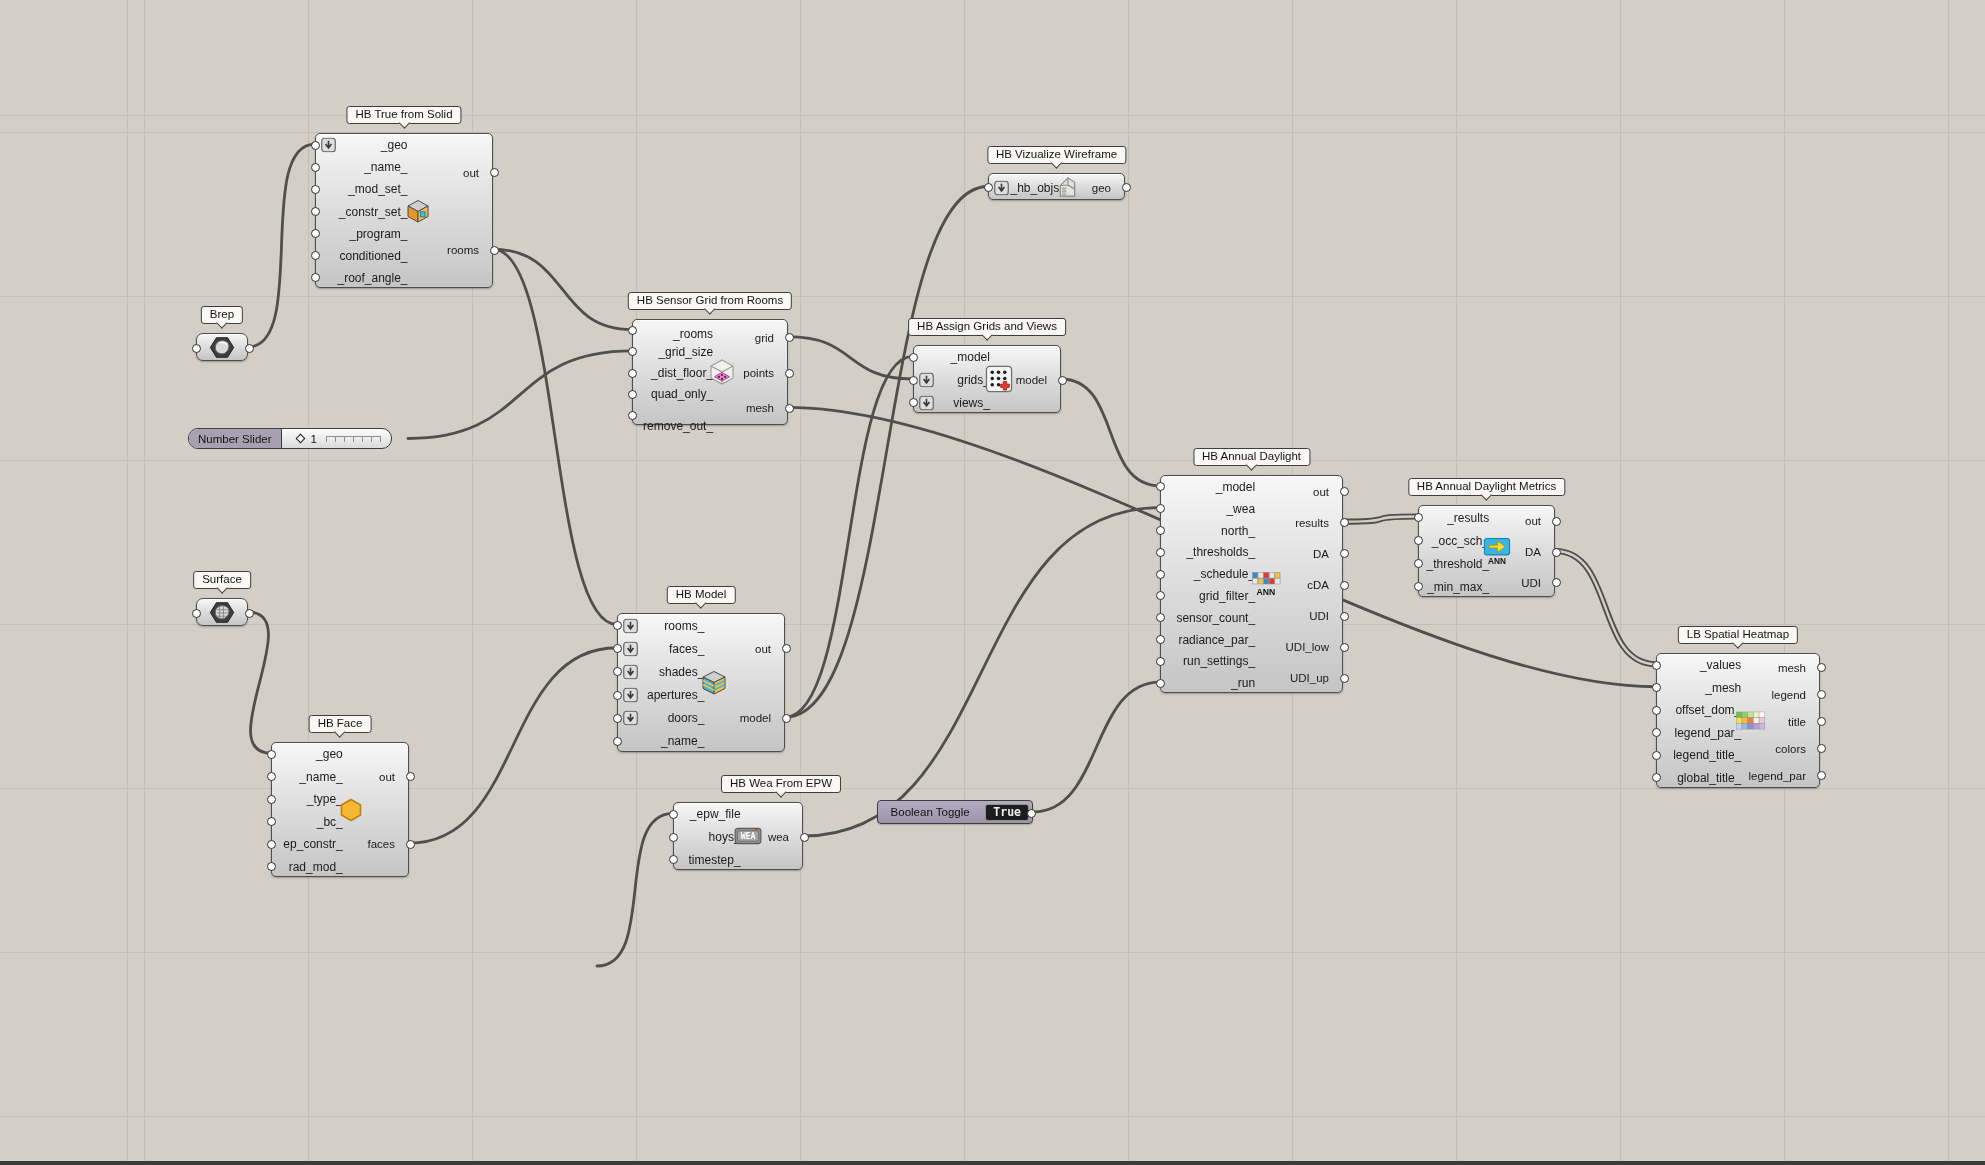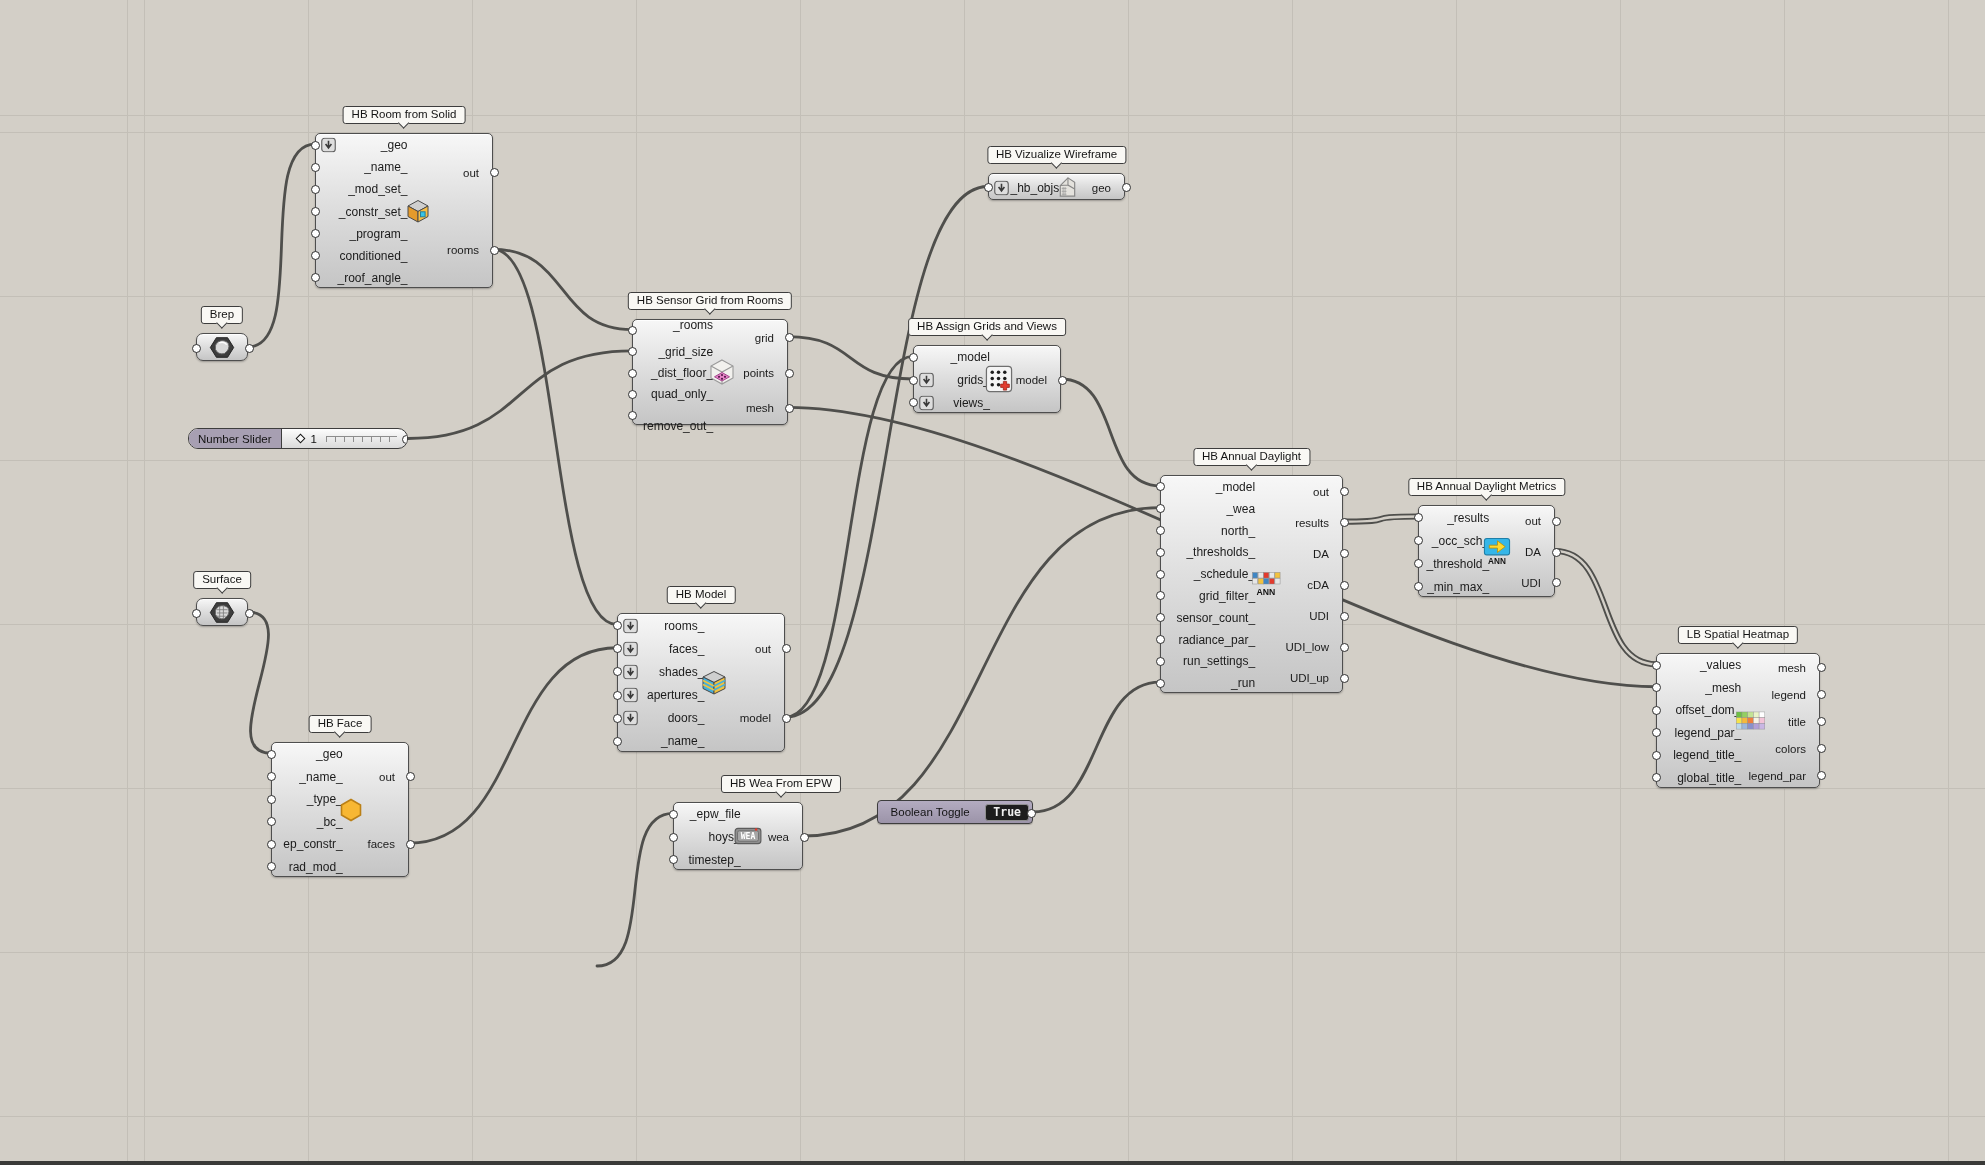--- a/index.html
+++ b/index.html
@@ -106,32 +106,32 @@
       <div class="out-label" style="top: 38.75px;">out</div>
       <span class="port" style="left: 173.5px; top: 111.75px;"></span>
       <div class="out-label" style="top: 116.25px;">rooms</div>
       <div class="icon"><svg viewBox="0 0 26 26" width="26" height="26">
           <polygon points="13,2.5 23,8 13,13.5 3,8" fill="#cfcfcf" stroke="#4a4a4a"></polygon>
           <polygon points="3,8 13,13.5 13,24 3,18.5" fill="#e49a2b" stroke="#4a4a4a"></polygon>
           <polygon points="23,8 13,13.5 13,24 23,18.5" fill="#f7bd45" stroke="#4a4a4a"></polygon>
           <rect x="15.5" y="13.8" width="4.6" height="5" fill="#35c5e8" stroke="#2a7f98"></rect>
         </svg></div>
     </div>
-    <div class="callout" style="left: 404px; top: 106px;">HB Room from Solid</div>
+    <div class="callout" style="left: 404px; top: 106px;">HB True from Solid</div>
     <div class="node comp param" style="left: 196px; top: 333px; width: 52px; height: 28px;">
       <span style="line-height: 0;"><svg viewBox="0 0 30 26" width="28" height="25">
           <polygon points="9,2.5 21,2.5 27.5,13 21,23.5 9,23.5 2.5,13" fill="#3d3d3d" stroke="#1e1e1e"></polygon>
           <path d="M10.5 7 Q18 3.5 22 9 Q24 15 17.5 19.5 Q10.5 21 8 15 Q7 10 10.5 7Z" fill="#d9d9d9" stroke="#666"></path>
           <path d="M12 8 Q17 6 20 10" stroke="#fff" fill="none" stroke-width="1.4"></path>
         </svg></span>
       <span class="port" style="left: -5.5px; top: 9.5px;"></span>
       <span class="port" style="left: 47.5px; top: 9.5px;"></span>
     </div>
     <div class="callout" style="left: 222px; top: 306px;">Brep</div>
-    <div class="slider" style="left: 188px; top: 428px; width: 220px; height: 21px;">
+    <div class="slider" style="left: 188px; top: 428px; width: 204px; height: 21px;">
       <div class="labelbox">Number Slider</div>
       <div class="track">
         <span class="knob"></span>
         <div class="val">1</div>
         <div class="ruler"></div>
       </div>
       <span class="port" style="left: 213px; top: 6px;"></span>
     </div>
     <div class="node comp param" style="left: 196px; top: 598px; width: 52px; height: 28px;">
       <span style="line-height: 0;"><svg viewBox="0 0 30 26" width="28" height="25">
@@ -160,21 +160,21 @@
       <div class="out-label" style="top: 33.75px;">out</div>
       <span class="port" style="left: 133.5px; top: 96.75px;"></span>
       <div class="out-label" style="top: 101.25px;">faces</div>
       <div class="icon"><svg viewBox="0 0 26 26" width="26" height="26">
           <polygon points="13,2.5 22.5,8 22.5,18 13,23.5 3.5,18 3.5,8" fill="#f7b733" stroke="#bb8016" stroke-width="1.6"></polygon>
         </svg></div>
     </div>
     <div class="callout" style="left: 340px; top: 715px;">HB Face</div>
     <div class="node comp" style="left: 632px; top: 319px; width: 156px; height: 106px;">
       <span class="port" style="left: -5.5px; top: 6.1px;"></span>
-      <div class="in-label" style="top: 5px; text-align: right;">_rooms</div>
+      <div class="in-label" style="top: 14px; text-align: right;">_rooms</div>
       <span class="port" style="left: -5.5px; top: 27.3px;"></span>
       <div class="in-label" style="top: 31.8px;">_grid_size</div>
       <span class="port" style="left: -5.5px; top: 48.5px;"></span>
       <div class="in-label" style="top: 53px;">_dist_floor_</div>
       <span class="port" style="left: -5.5px; top: 69.7px;"></span>
       <div class="in-label" style="top: 74.2px;">quad_only_</div>
       <span class="port" style="left: -5.5px; top: 90.9px;"></span>
       <div class="in-label" style="top: 106px;">remove_out_</div>
       <span class="port" style="left: 151.5px; top: 13.1667px;"></span>
       <div class="out-label" style="top: 17.6667px;">grid</div>

